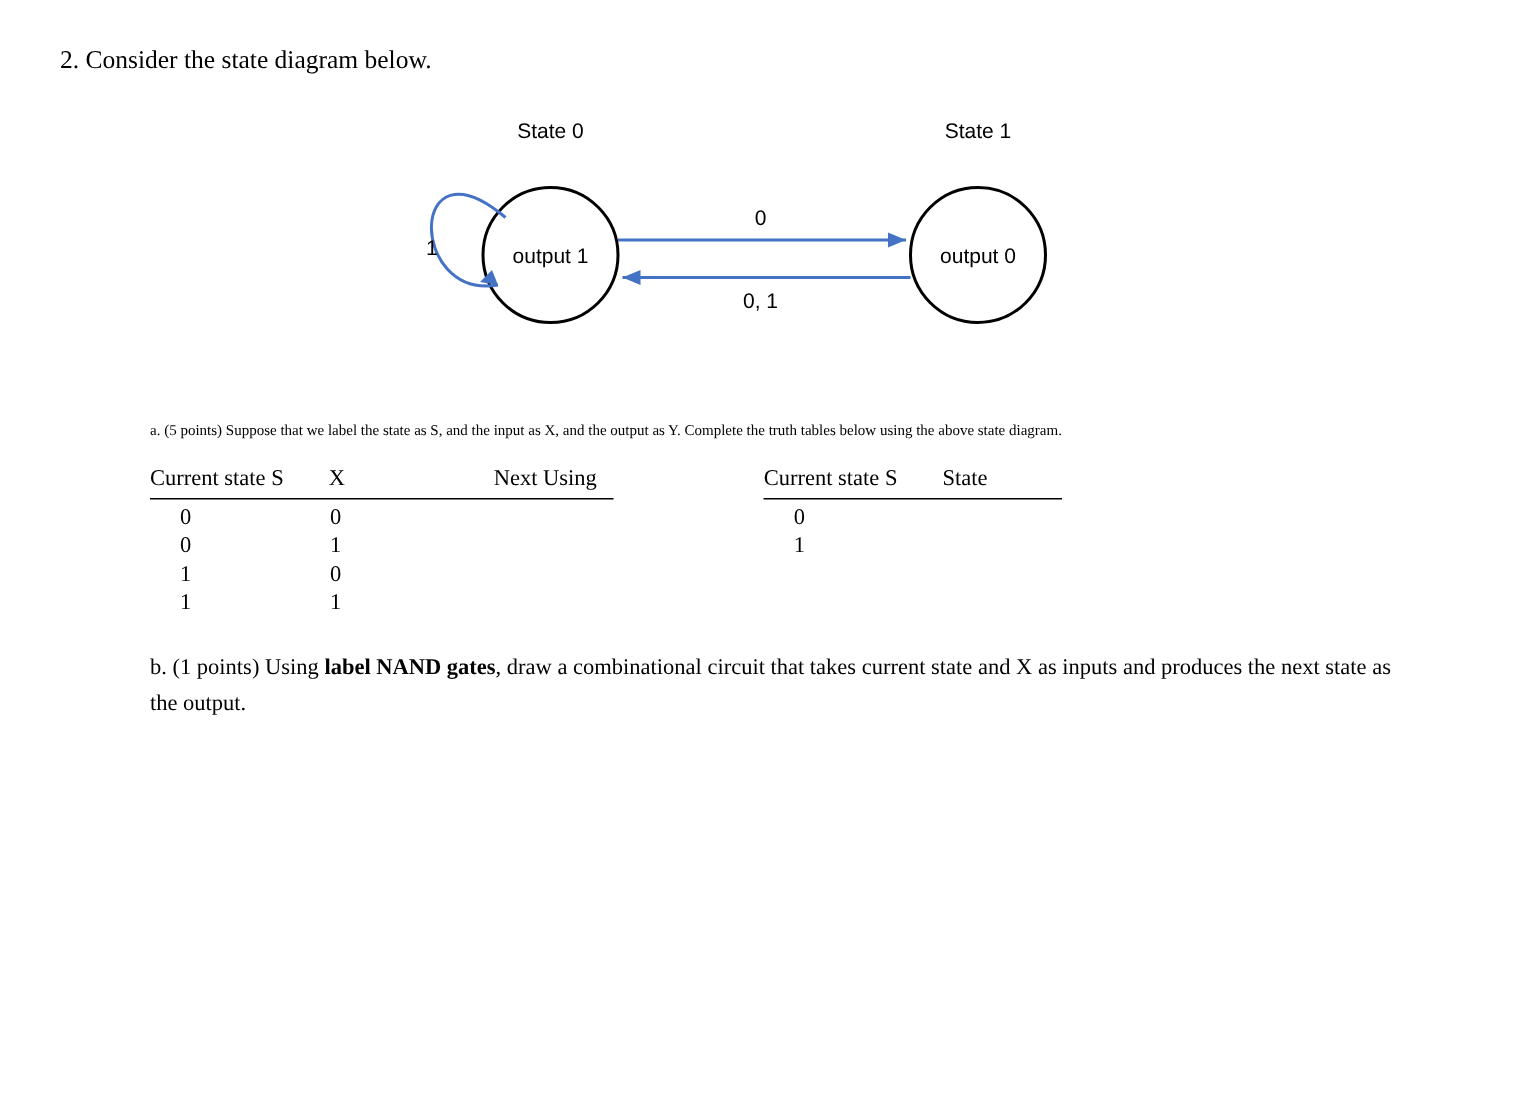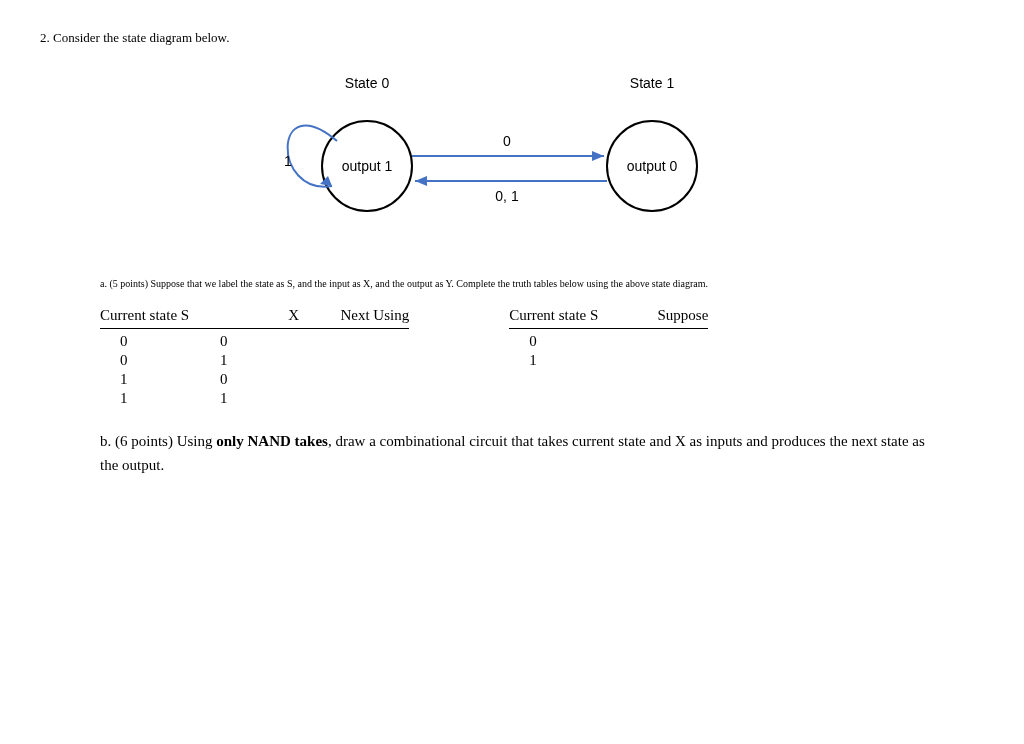--- a/index.html
+++ b/index.html
@@ -7,21 +7,21 @@
       font-family: 'Times New Roman', Times, serif;
       background: #fff;
       color: #000;
       font-size: 16px;
       padding: 30px 40px;
       width: 1024px;
       min-height: 744px;
     }
 
     .question-number {
-      font-size: 13px;
+      font-size: 17px;
       margin-bottom: 20px;
     }
 
     .diagram-area {
       display: flex;
       justify-content: center;
       align-items: center;
       margin: 20px auto 30px auto;
       position: relative;
       height: 180px;
@@ -67,21 +67,20 @@
     }
 
     .truth-table .data-row span {
       min-width: 70px;
       padding-left: 20px;
     }
 
     .col-header {
       font-weight: normal;
       min-width: 80px !important;
-      text-align: right;
     }
 
     .part-b {
       margin: 20px 40px 10px 60px;
       font-size: 15px;
       line-height: 1.6;
     }
 
     svg.diagram-svg {
       position: absolute;
@@ -163,31 +162,31 @@
     <div class="data-row">
       <span>1</span>
       <span>1</span>
       <span></span>
     </div>
   </div>
 
   <div class="truth-table" style="margin-left:40px;">
     <div class="header-row">
       <span class="col-header">Current state S</span>
-      <span class="col-header">Suppose</span>
+      <span class="col-header">State</span>
     </div>
     <hr class="divider">
     <div class="data-row">
       <span>0</span>
       <span></span>
     </div>
     <div class="data-row">
       <span>1</span>
       <span></span>
     </div>
   </div>
 
 </div>
 
 <div class="part-b">
   <span>b.</span>
-  <span>(6 points) Using </span><strong>only NAND takes</strong><span>, draw a combinational circuit that takes current state and X as inputs and produces the next state as the output.</span>
+  <span>(1 points) Using </span><strong>label NAND gates</strong><span>, draw a combinational circuit that takes current state and X as inputs and produces the next state as the output.</span>
 </div>
 
 </body></html>

